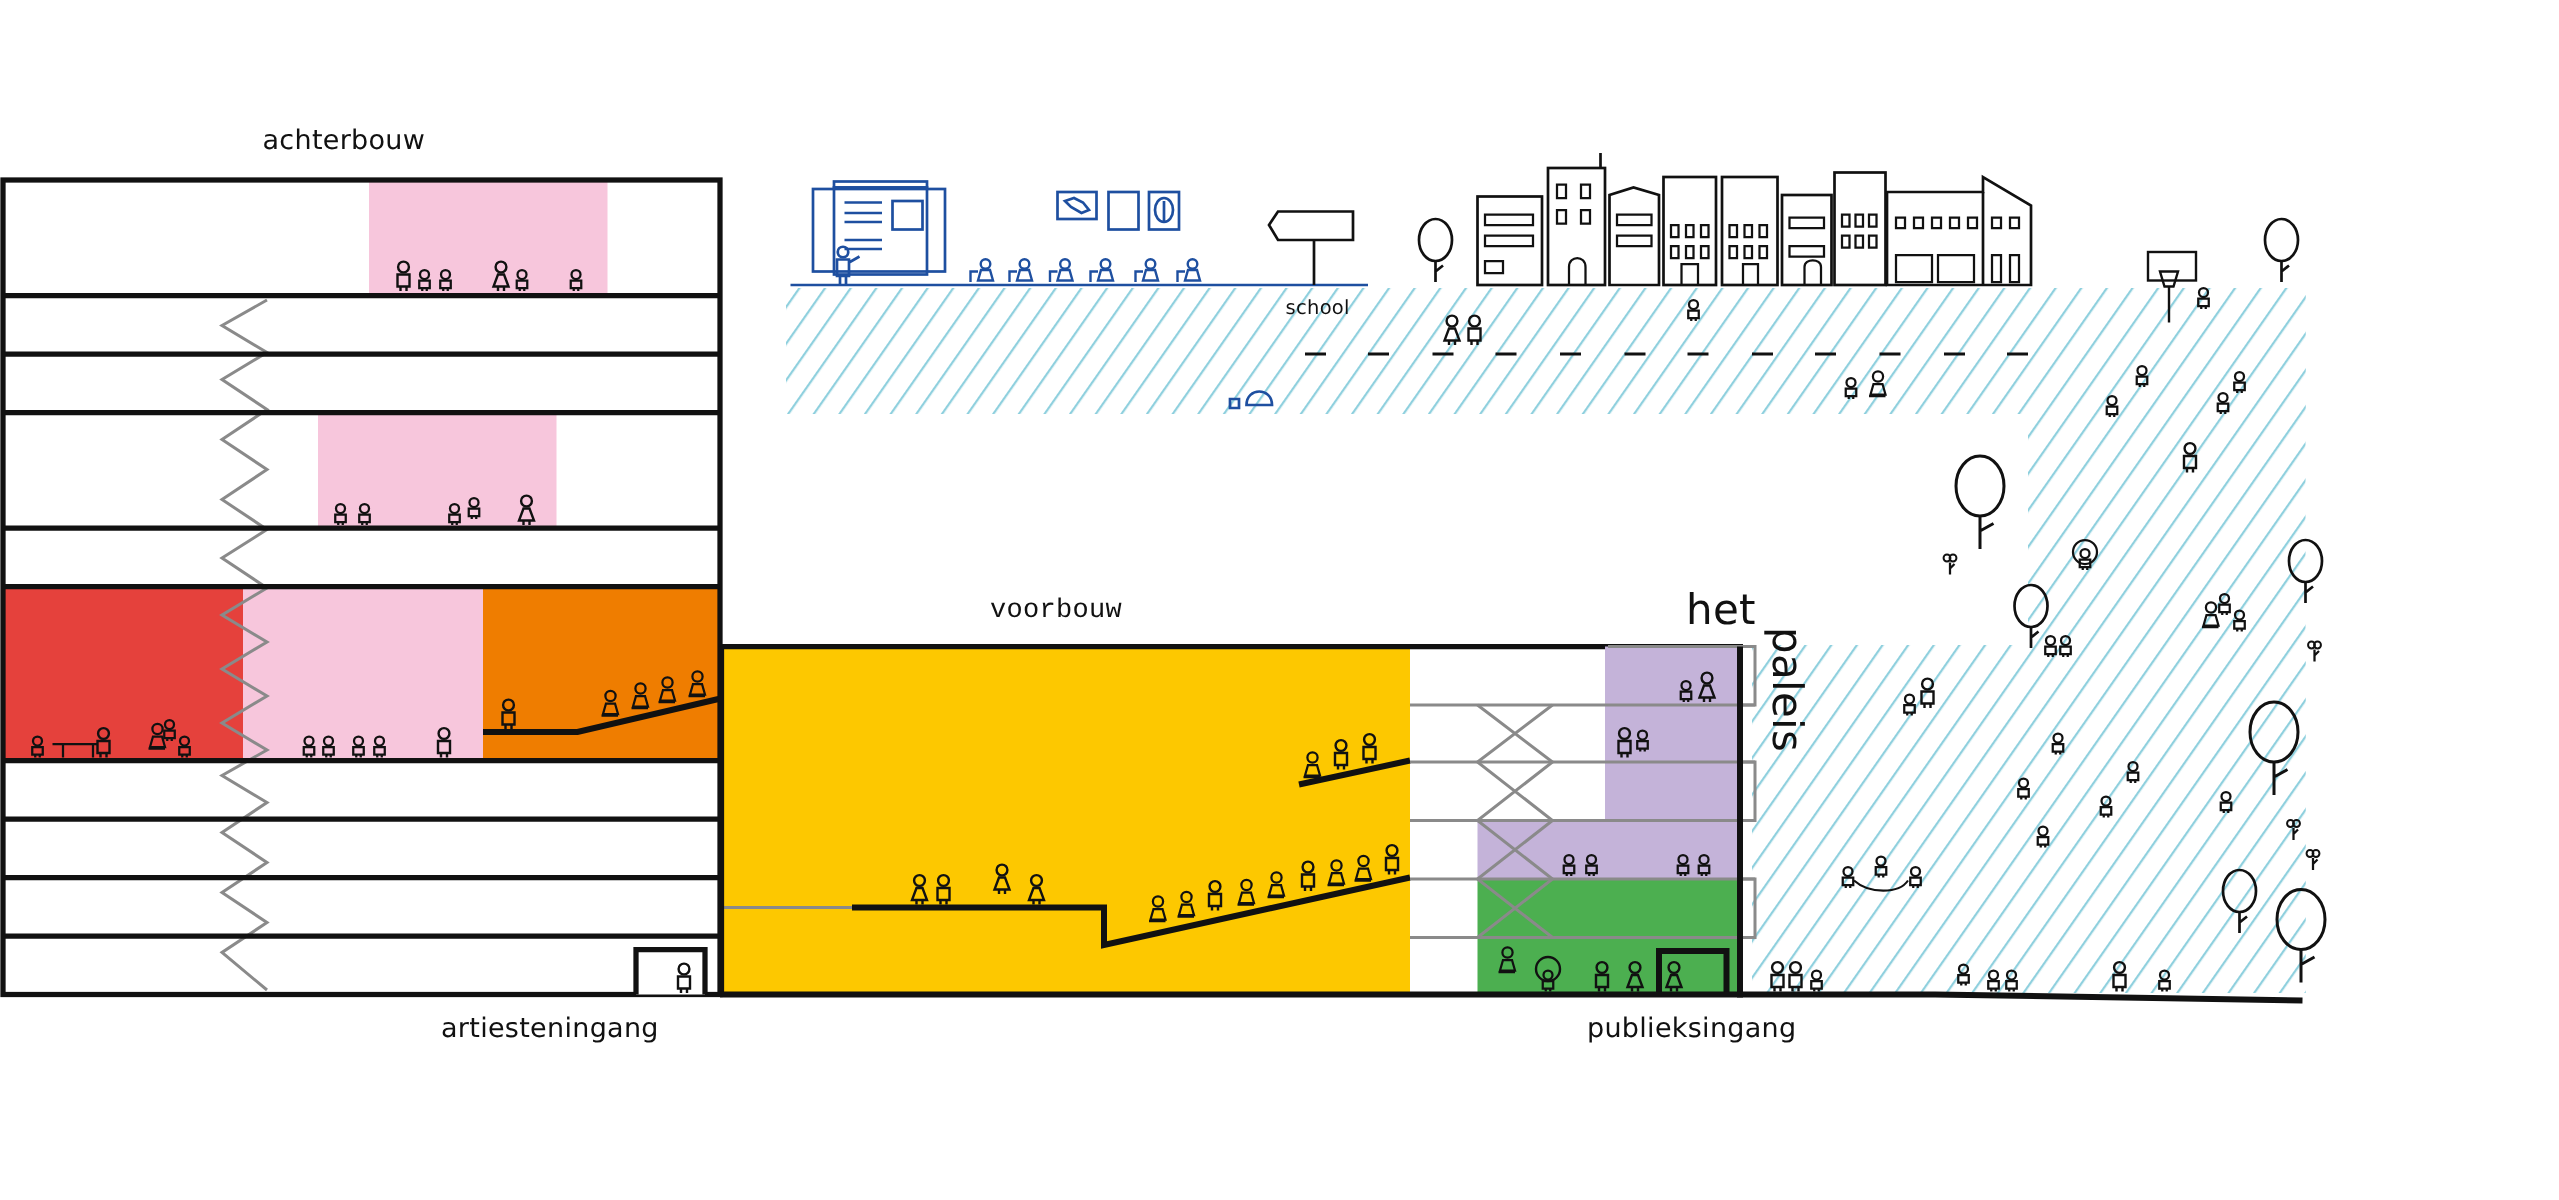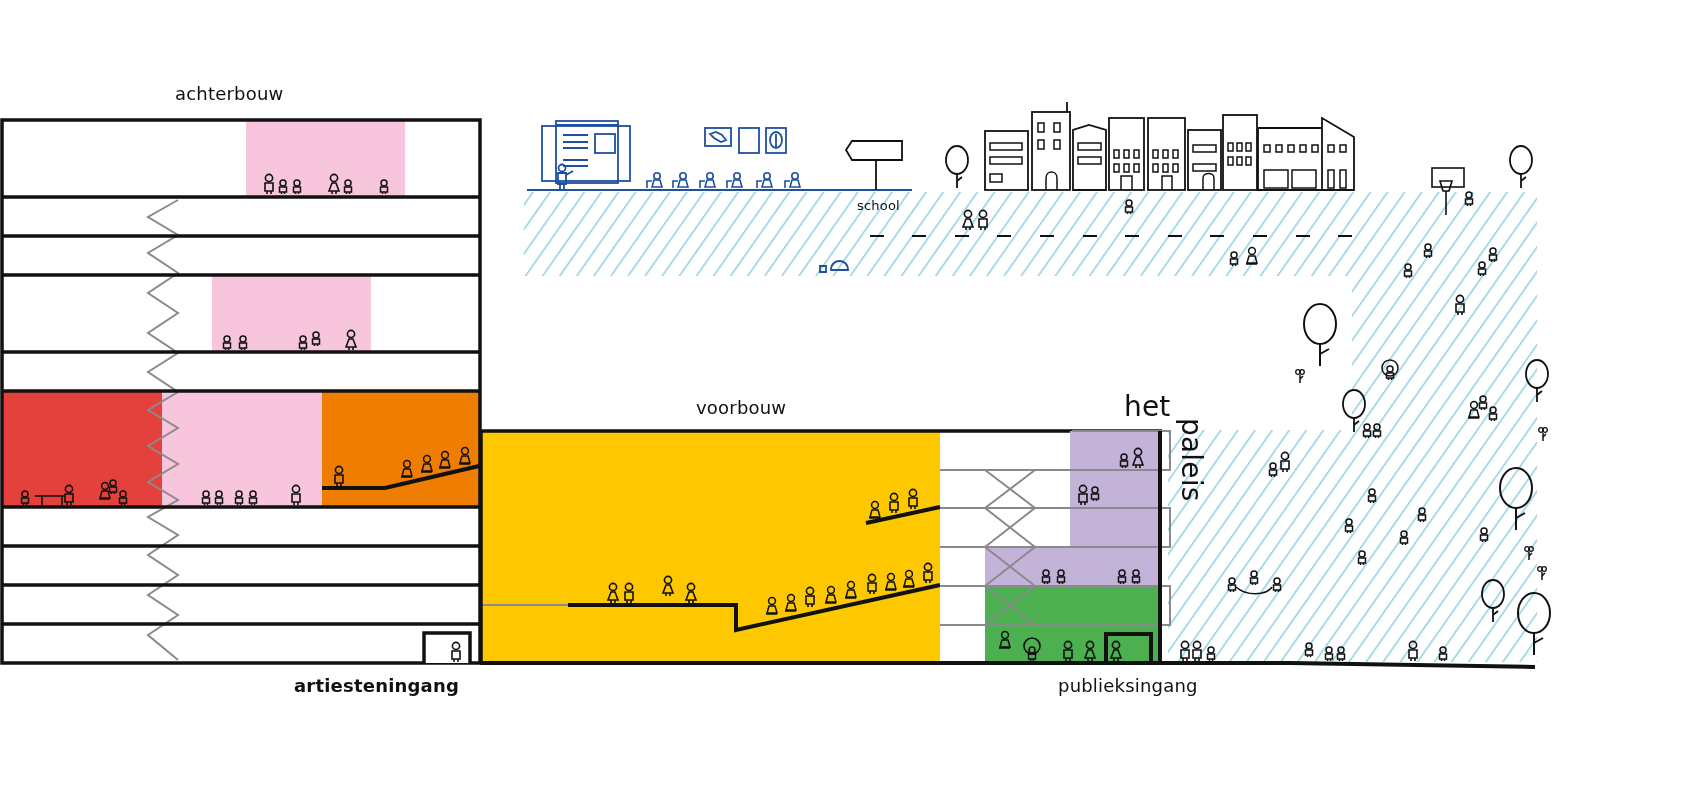--- a/index.html
+++ b/index.html
@@ -287,18 +287,18 @@
       <use href="#tree" x="1493" y="622"></use>
       <use href="#bigtree" x="1534" y="655"></use>
     <use href="#flower" x="1300" y="383"></use>
       <use href="#flower" x="1543" y="441"></use>
       <use href="#flower" x="1529" y="560"></use>
       <use href="#flower" x="1542" y="580"></use>
   </g>
 </svg>
 
 <div class="lbl" style="left:175px;top:83px;">achterbouw</div>
-<div class="lbl" style="left:696px;top:397px;">voorbouw</div>
-<div class="lbl" style="left:294px;top:675px;font-weight:bold;">artiesteningang</div>
+<div class="lbl" style="left:660px;top:397px;font-family:Liberation Mono, monospace;">voorbouw</div>
+<div class="lbl" style="left:294px;top:675px;">artiesteningang</div>
 <div class="lbl" style="left:1058px;top:675px;">publieksingang</div>
 <div class="lbl" style="left:1124px;top:390px;font-size:28px;">het</div>
 <div class="lbl" style="left:1173px;top:418px;font-size:28px;transform:rotate(90deg);transform-origin:0 0;left:1208px;">paleis</div>
 <div class="lbl" style="left:857px;top:150px;font-size:13px;margin-top:48px;">school</div>
 
 </body></html>

